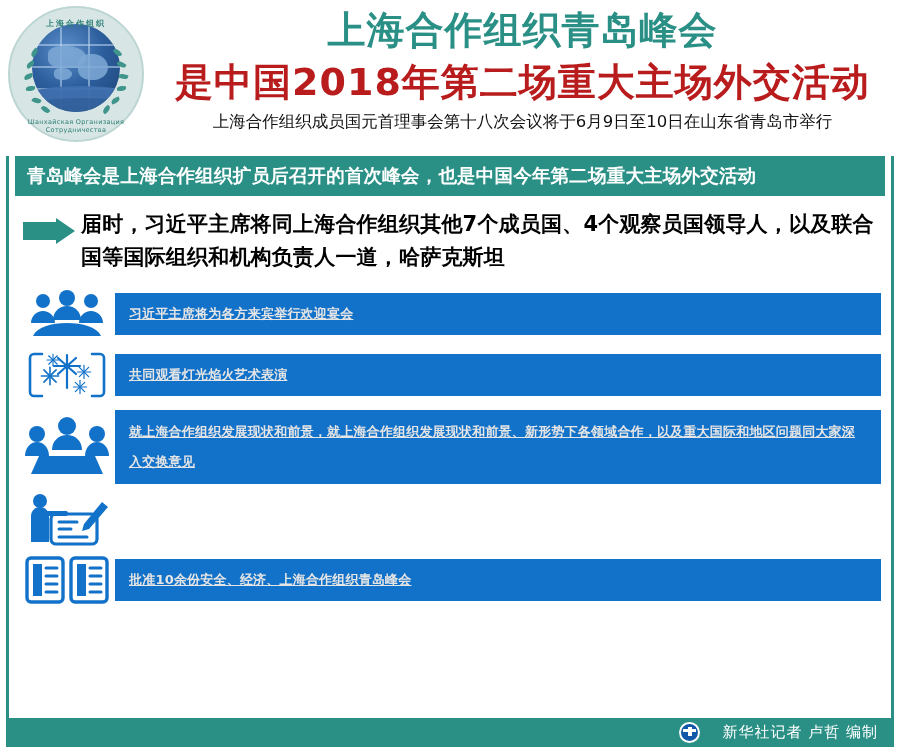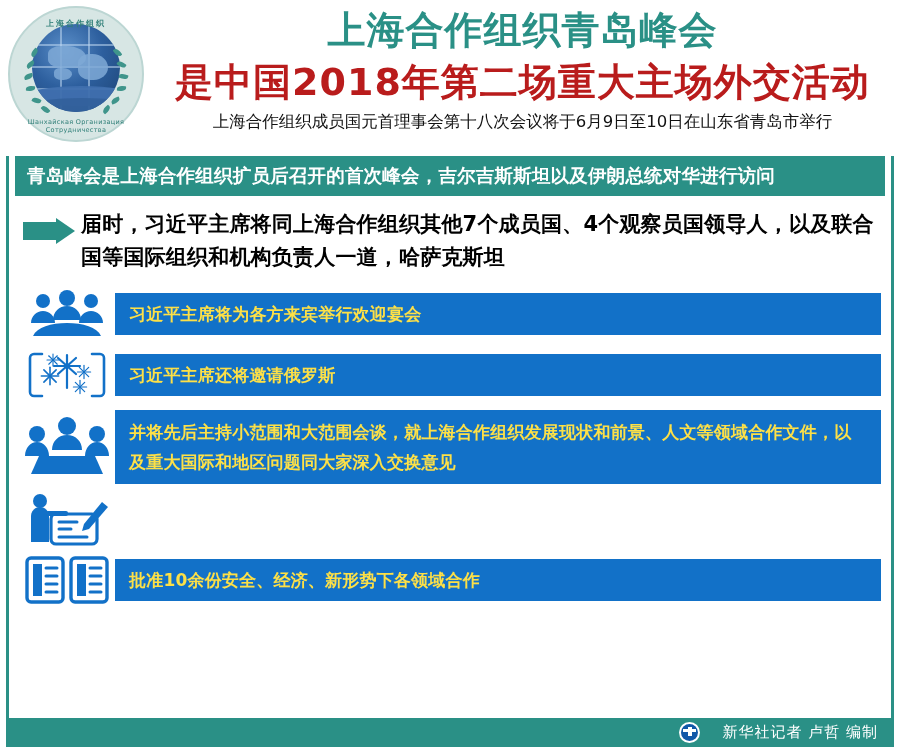--- a/index.html
+++ b/index.html
@@ -175,26 +175,27 @@
     height: 52px;
     position: relative;
     display: flex;
     align-items: center;
     justify-content: center;
   }
   .row.tall .row-icon { height: 70px; }
   .bar {
     flex: 1;
     background: #1271c8;
-    color: #fde047;
-    font-size: 17px;
+    color: #e5e5e5;
+    font-size: 13px;
     font-weight: bold;
     padding: 7px 14px;
     line-height: 30px;
     letter-spacing: .2px;
+    text-decoration: underline;
   }
   .bar.one-line { line-height: 34px; padding: 4px 14px; }
 
   
   .ic { display: block; }
 
   
   .close-row {
     position: relative;
     margin: 8px 10px 0 10px;
@@ -294,21 +295,21 @@
 
     <div class="title-block">
       <div class="title-line1">上海合作组织青岛峰会</div>
       <div class="title-line2">是中国2018年第二场重大主场外交活动</div>
       <div class="subtitle">上海合作组织成员国元首理事会第十八次会议将于6月9日至10日在山东省青岛市举行</div>
     </div>
   </div>
 
   <div class="frame">
 
-    <div class="banner">青岛峰会是上海合作组织扩员后召开的首次峰会，吉尔吉斯斯坦以及伊朗总统对华进行访问</div>
+    <div class="banner">青岛峰会是上海合作组织扩员后召开的首次峰会，也是中国今年第二场重大主场外交活动</div>
 
     <div class="lead-row">
       <div class="arrow">
         <div class="shaft"></div>
           <div class="head"></div>
       </div>
       <div class="lead-text">届时，习近平主席将同上海合作组织其他7个成员国、4个观察员国领导人，以及联合国等国际组织和机构负责人一道，哈萨克斯坦</div>
     </div>
 
     <div class="rows">
@@ -365,38 +366,38 @@
               </g>
               <g transform="translate(52,37) scale(0.55)">
                 <line x1="-12" y1="0" x2="12" y2="0"></line>
                   <line x1="0" y1="-12" x2="0" y2="12"></line>
                 <line x1="-8.5" y1="-8.5" x2="8.5" y2="8.5"></line>
                   <line x1="8.5" y1="-8.5" x2="-8.5" y2="8.5"></line>
               </g>
             </g>
           </svg>
         </div>
-        <div class="bar one-line">习近平主席还将邀请俄罗斯</div>
+        <div class="bar one-line">共同观看灯光焰火艺术表演</div>
       </div>
 
       <div class="row tall">
         <div class="row-icon">
           <svg class="ic" width="88" height="62" viewBox="0 0 88 62">
             <g fill="#1271c8">
               <circle cx="14" cy="18" r="8"></circle>
               <path d="M2 40c0-8 5.5-14 12-14s12 6 12 14z"></path>
               <circle cx="44" cy="10" r="9"></circle>
               <path d="M29 34c0-9 6.7-15 15-15s15 6 15 15z"></path>
               <circle cx="74" cy="18" r="8"></circle>
               <path d="M62 40c0-8 5.5-14 12-14s12 6 12 14z"></path>
               <path d="M16 40h56l8 18H8z"></path>
             </g>
           </svg>
         </div>
-        <div class="bar">并将先后主持小范围和大范围会谈，就上海合作组织发展现状和前景、人文等领域合作文件，以及重大国际和地区问题同大家深入交换意见</div>
+        <div class="bar">就上海合作组织发展现状和前景，就上海合作组织发展现状和前景、新形势下各领域合作，以及重大国际和地区问题同大家深入交换意见</div>
       </div>
 
       <div class="row">
         <div class="row-icon">
           <svg class="ic" width="88" height="54" viewBox="0 0 88 54">
             <g fill="#1271c8">
               <circle cx="17" cy="9" r="7"></circle>
               <path d="M8 50V24c0-5 4-9 9-9s9 4 9 9v26z"></path>
               <rect x="23" y="19" width="22" height="5" rx="2"></rect>
             </g>
@@ -429,21 +430,21 @@
               <line x1="22" y1="21" x2="33" y2="21"></line>
               <line x1="22" y1="29" x2="33" y2="29"></line>
               <line x1="22" y1="37" x2="33" y2="37"></line>
               <line x1="66" y1="13" x2="77" y2="13"></line>
               <line x1="66" y1="21" x2="77" y2="21"></line>
               <line x1="66" y1="29" x2="77" y2="29"></line>
               <line x1="66" y1="37" x2="77" y2="37"></line>
             </g>
           </svg>
         </div>
-        <div class="bar one-line">批准10余份安全、经济、新形势下各领域合作</div>
+        <div class="bar one-line">批准10余份安全、经济、上海合作组织青岛峰会</div>
       </div>
 
     </div>
 
 
   </div>
 
   <div class="footer">
     <div class="xinhua-logo">
       <div class="xinhua-inner"></div>

